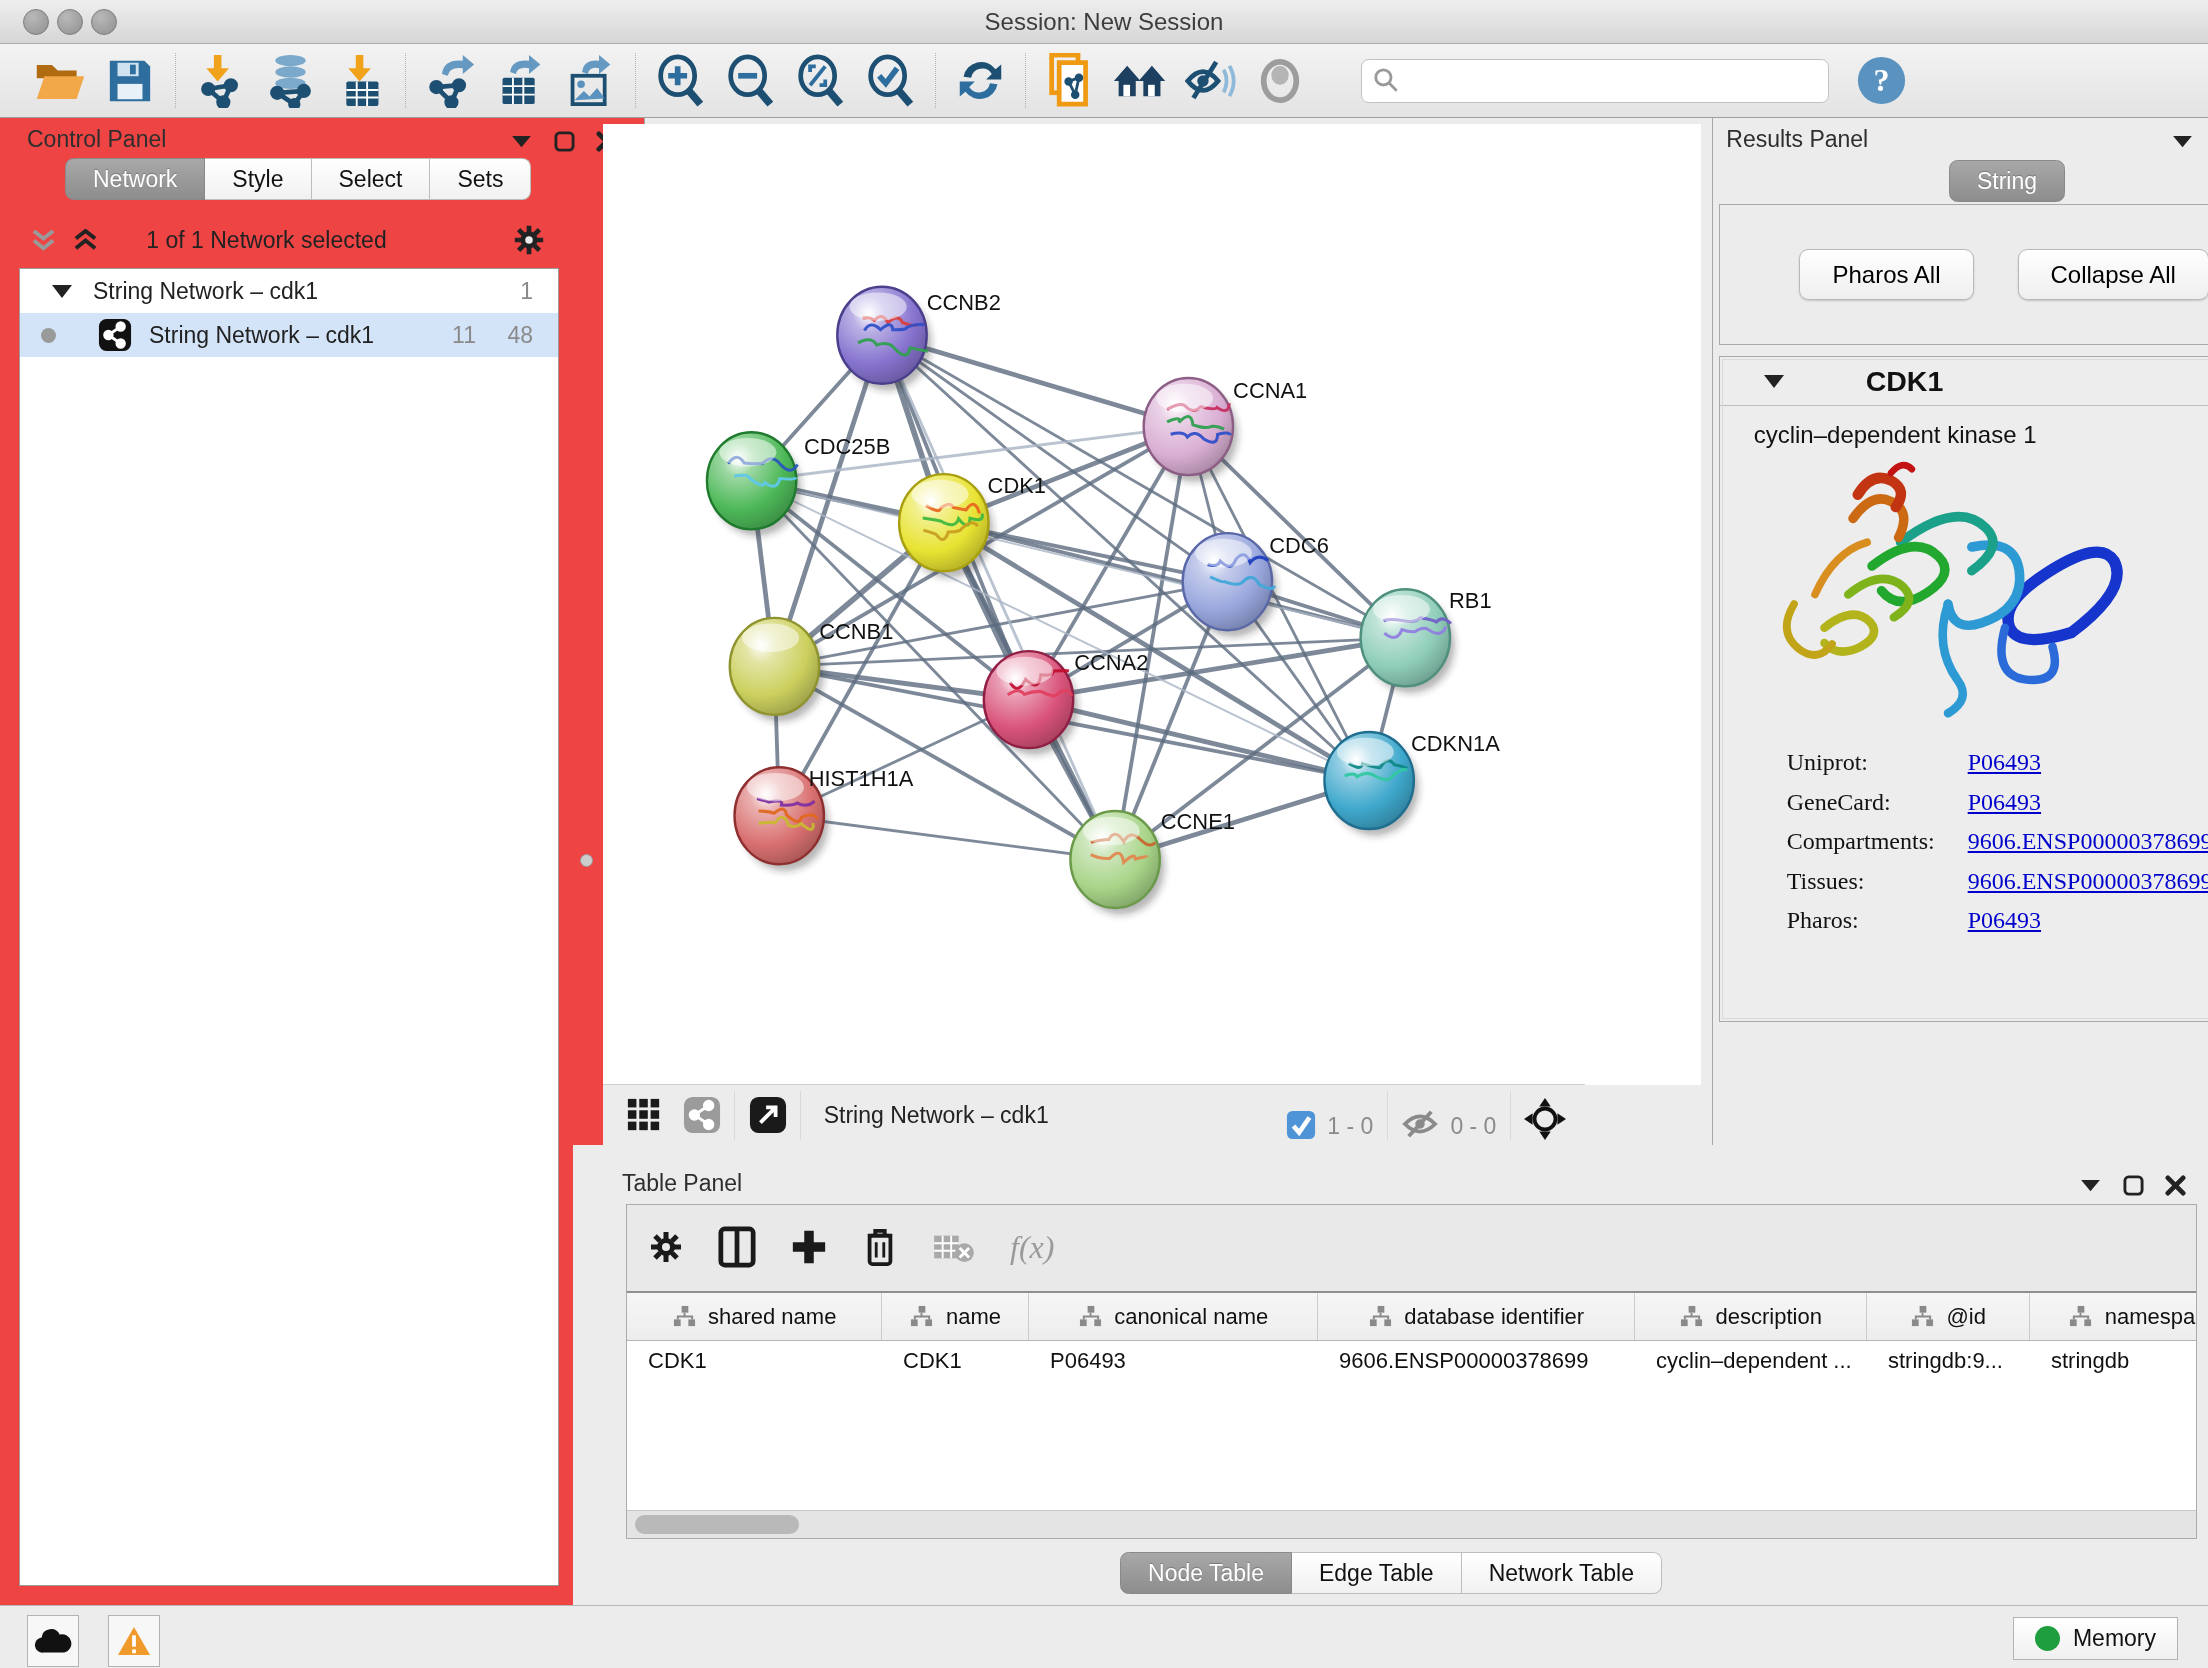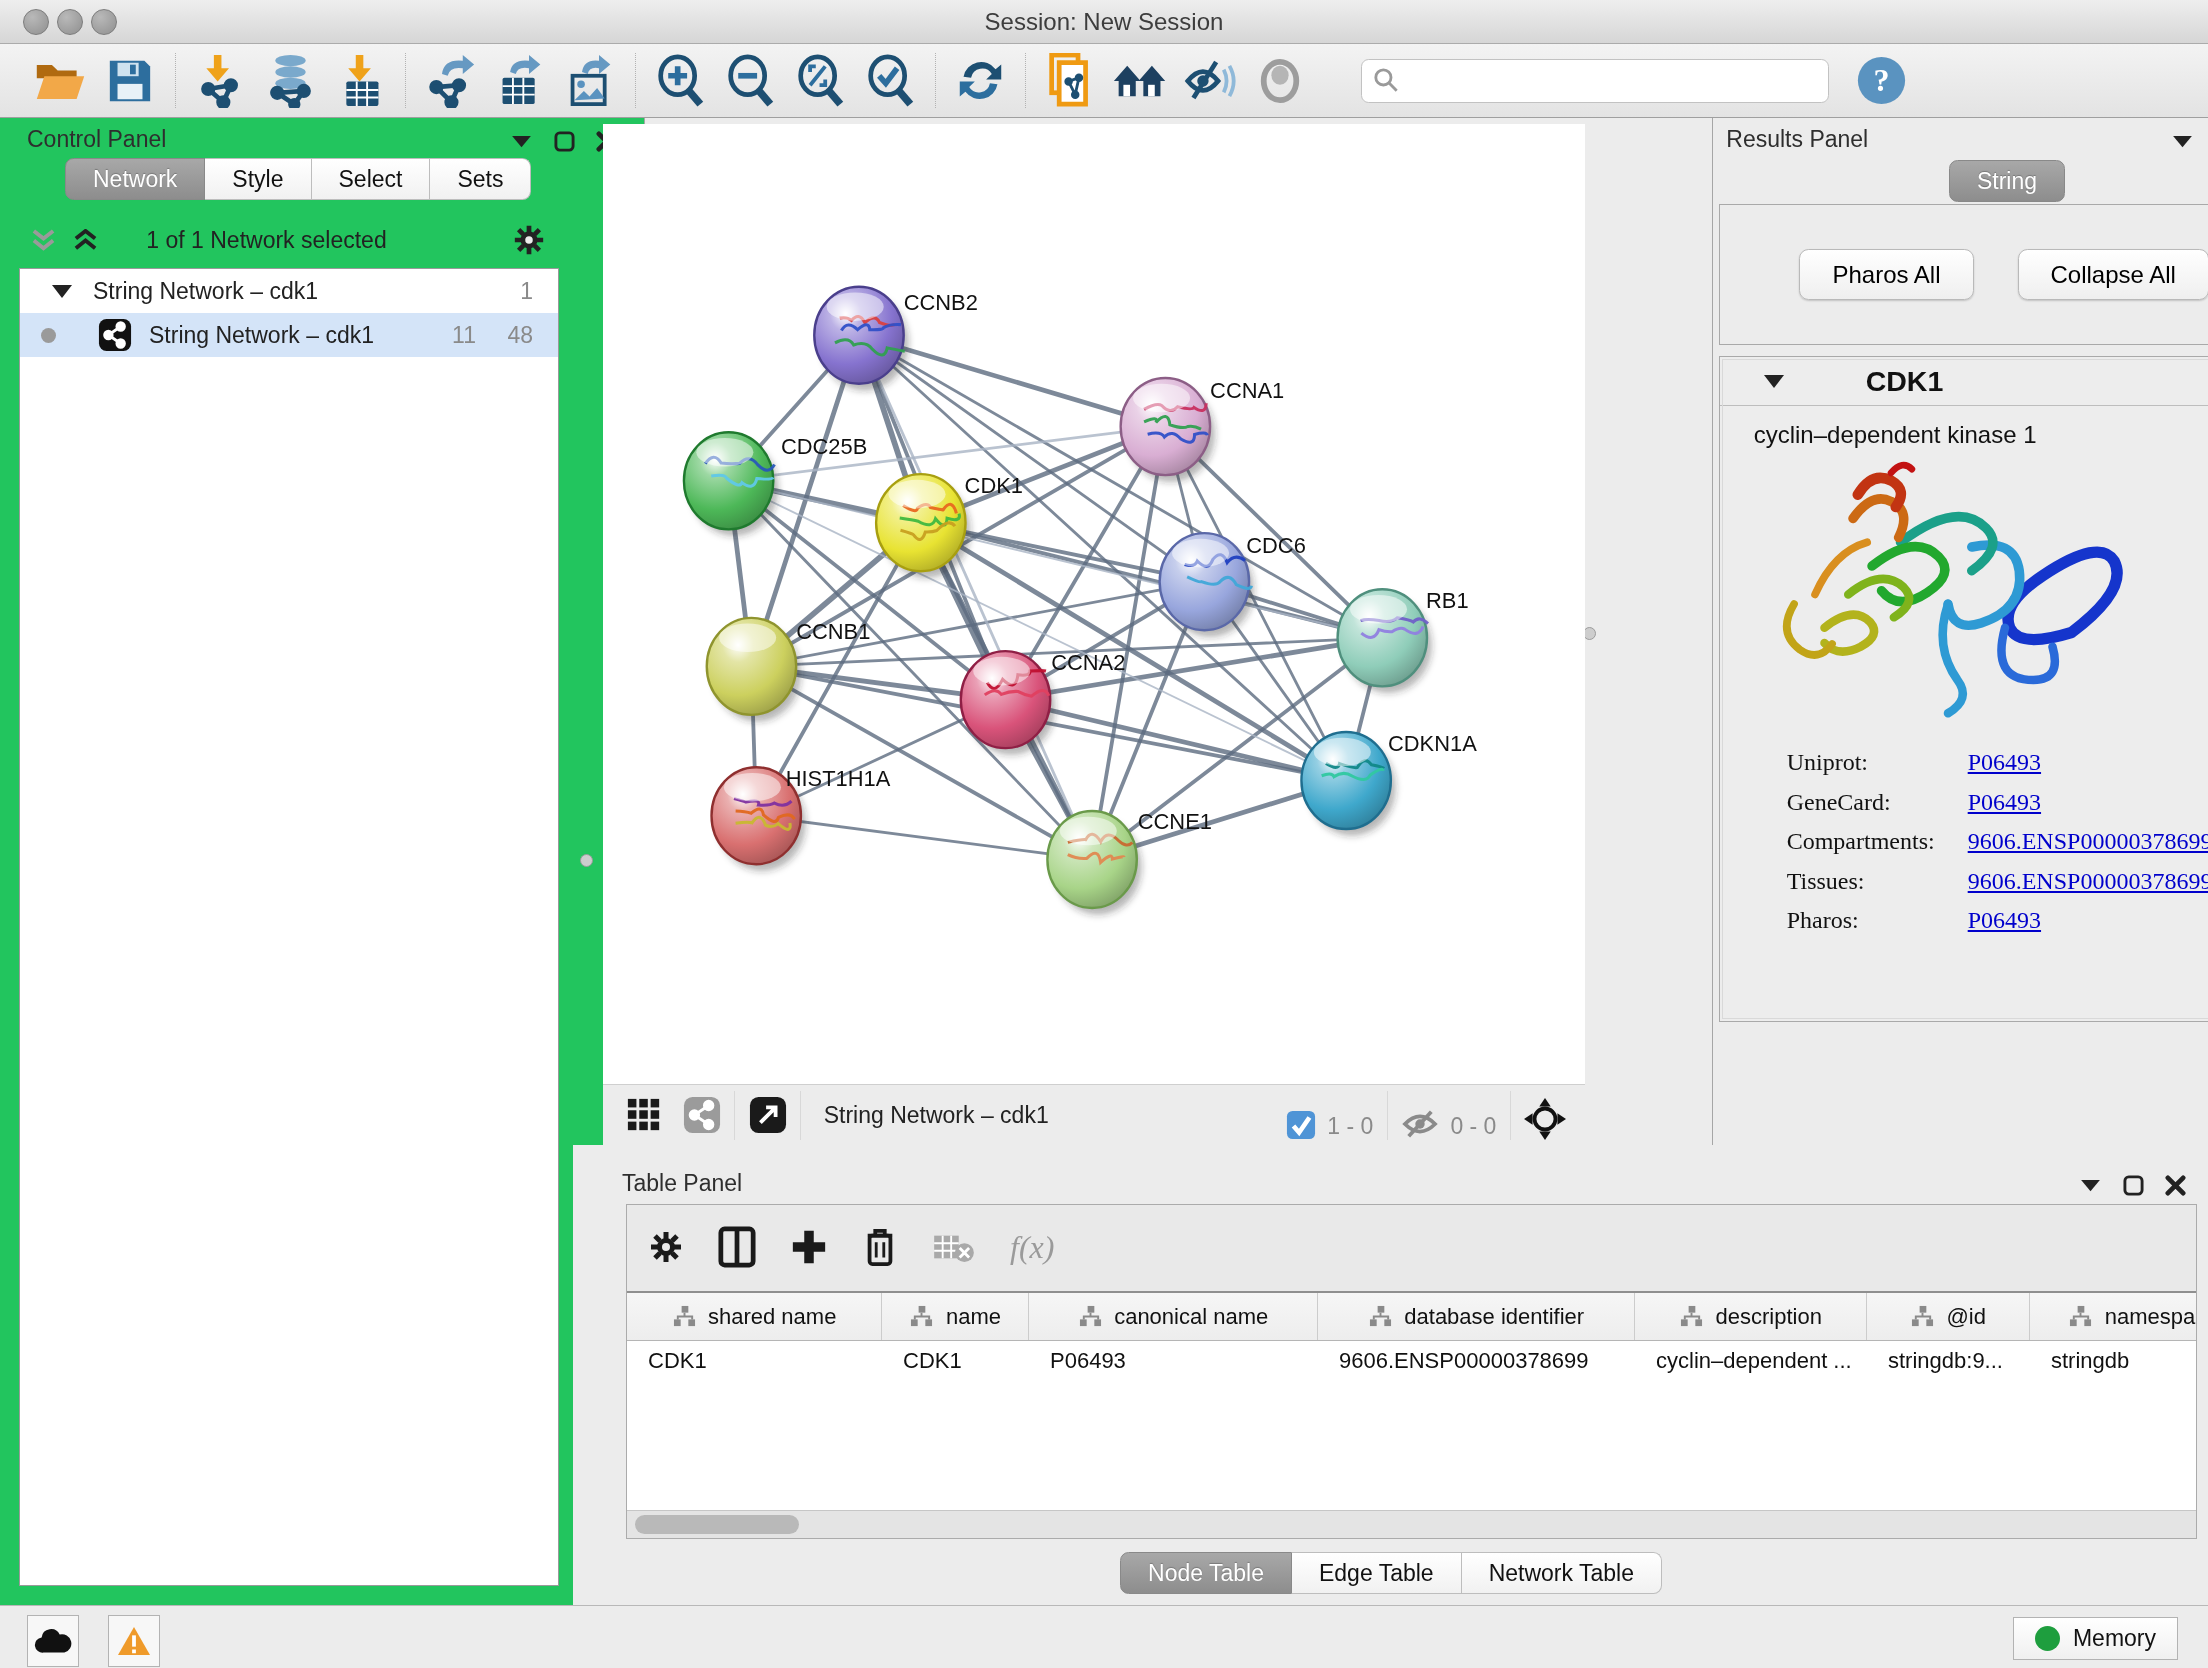--- a/index.html
+++ b/index.html
@@ -39,31 +39,31 @@
   .tab { height:42px; padding:0 27px; font-size:23px; display:flex; align-items:center;
     background:linear-gradient(#ffffff,#f1f1f1); border:1px solid #bdbdbd; border-left-width:0;
     color:#111; }
   .tab:first-child { border-left-width:1px; border-radius:8.6px 0 0 8.6px; }
   .tab:last-child { border-radius:0 8.6px 8.6px 0; }
   .tab.sel { background:linear-gradient(#a8a8a8,#8d8d8d); color:#fff; border-color:#898989;
     text-shadow:0 -1px 1px rgba(0,0,0,.25); }
   .tab.lone { border-radius:8.6px; border-left-width:1px; }
   
   #control-panel { position:absolute; left:0; top:118px; width:645px; height:1488px;
-    background:#22c55e; border-right:1.9px solid #a6a6a6; }
+    background:#ef4444; border-right:1.9px solid #a6a6a6; }
   #cp-tabs { position:absolute; left:65px; top:40px; }
   #cp-subhead { position:absolute; left:0; top:101px; width:571px; height:42px; }
   #cp-status { position:absolute; left:0; right:38px; text-align:center; top:7.6px; font-size:23px; color:#222; }
   #cp-list { position:absolute; left:19px; top:150px; width:540px; height:1318px;
     background:#fff; border:1.9px solid #9a9a9a; }
   .tree-row { position:relative; height:44px; display:flex; align-items:center; font-size:23px; }
   .tree-row .cnt { color:#8a8a8a; }
   .row-sel { background:#d4e4f8; }
   
-  #network-view { position:absolute; left:603px; top:124px; width:982px; height:961px; background:#fff; }
+  #network-view { position:absolute; left:603px; top:124px; width:1098px; height:961px; background:#fff;padding-left:23px; }
   #network-toolbar { position:absolute; left:603px; top:1084px; width:982px; height:61px;
     background:#ececec; border-top:1.9px solid #cfcfcf; display:flex; align-items:center; font-size:23px; }
   .ntsep { width:0; height:49px; border-left:1.9px solid #d8d8d8; margin:0 13.3px; }
   #nt-title { color:#222; margin-left:9.5px; }
   .nt-gray { color:#8a8a8a; }
   
   #results-panel { position:absolute; left:1712px; top:118px; width:589px; height:1488px;
     background:#ececec; border-left:1.9px solid #a6a6a6; }
   #rp-tab { position:absolute; left:0; right:0; top:42px; display:flex; justify-content:center; }
   #rp-buttons-box { position:absolute; left:5.7px; top:86px; width:571px; height:141px;

